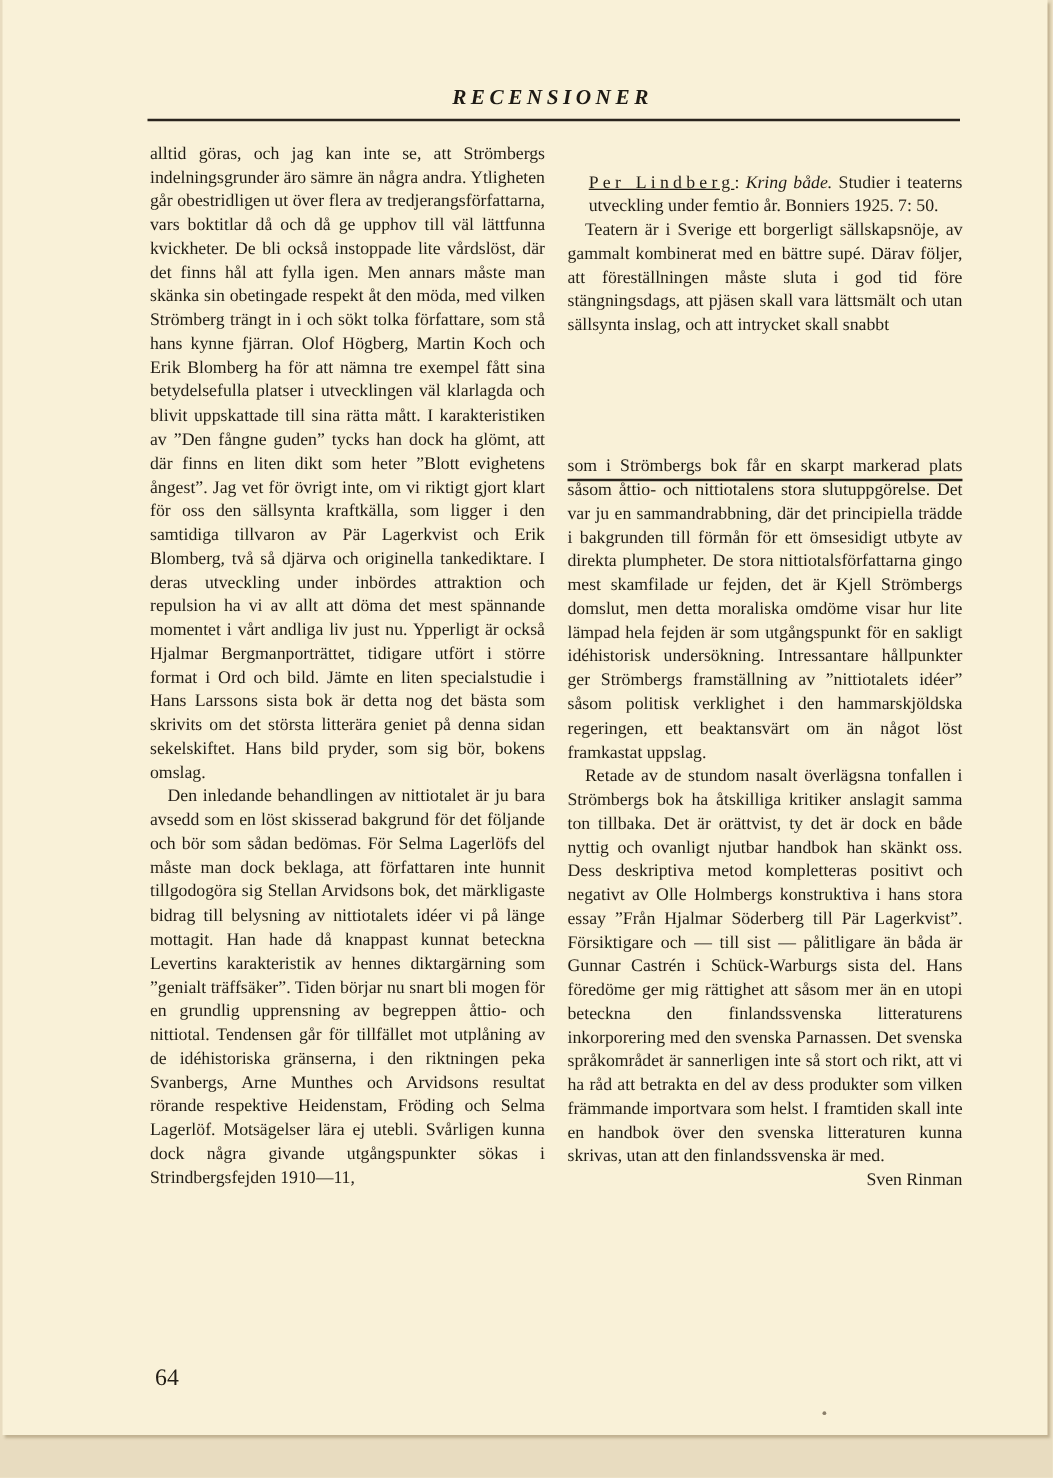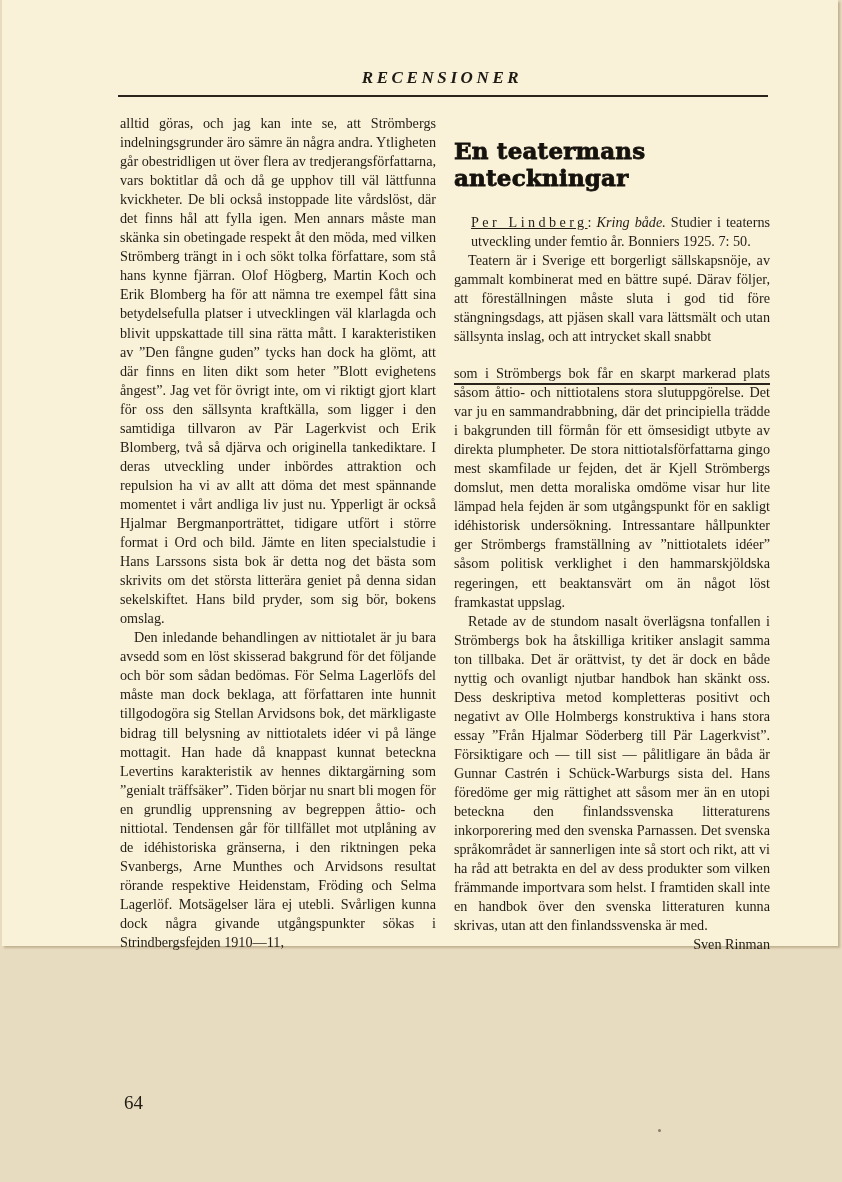--- a/index.html
+++ b/index.html
@@ -8,21 +8,21 @@
       width: 842px;
       height: 1182px;
       background: #e8dcc0;
       overflow: hidden;
     }
     .page {
       position: absolute;
       left: 2px;
       top: 0;
       width: 836px;
-      height: 946px;
+      height: 1148px;
       background: #f9f1d8;
       box-shadow: 2px 2px 2px rgba(120,100,60,0.35);
     }
     .running-head {
       position: absolute;
       left: 115px;
       width: 650px;
       top: 68px;
       text-align: center;
       font-family: "Liberation Serif", serif;
@@ -132,21 +132,20 @@
 
   <div class="running-head">RECENSIONER</div>
   <div class="head-rule"></div>
 
   <div class="col col-left">
     <p class="noindent">alltid göras, och jag kan inte se, att Strömbergs indelningsgrunder äro sämre än några andra. Ytligheten går obestridligen ut över flera av tredjerangsförfattarna, vars boktitlar då och då ge upphov till väl lättfunna kvickheter. De bli också instoppade lite vårdslöst, där det finns hål att fylla igen. Men annars måste man skänka sin obetingade respekt åt den möda, med vilken Strömberg trängt in i och sökt tolka författare, som stå hans kynne fjärran. Olof Högberg, Martin Koch och Erik Blomberg ha för att nämna tre exempel fått sina betydelsefulla platser i utvecklingen väl klarlagda och blivit uppskattade till sina rätta mått. I karakteristiken av ”Den fångne guden” tycks han dock ha glömt, att där finns en liten dikt som heter ”Blott evighetens ångest”. Jag vet för övrigt inte, om vi riktigt gjort klart för oss den sällsynta kraftkälla, som ligger i den samtidiga tillvaron av Pär Lagerkvist och Erik Blomberg, två så djärva och originella tankediktare. I deras utveckling under inbördes attraktion och repulsion ha vi av allt att döma det mest spännande momentet i vårt andliga liv just nu. Ypperligt är också Hjalmar Bergmanporträttet, tidigare utfört i större format i Ord och bild. Jämte en liten specialstudie i Hans Larssons sista bok är detta nog det bästa som skrivits om det största litterära geniet på denna sidan sekelskiftet. Hans bild pryder, som sig bör, bokens omslag.</p>
     <p class="indent">Den inledande behandlingen av nittiotalet är ju bara avsedd som en löst skisserad bakgrund för det följande och bör som sådan bedömas. För Selma Lagerlöfs del måste man dock beklaga, att författaren inte hunnit tillgodogöra sig Stellan Arvidsons bok, det märkligaste bidrag till belysning av nittiotalets idéer vi på länge mottagit. Han hade då knappast kunnat beteckna Levertins karakteristik av hennes diktargärning som ”genialt träffsäker”. Tiden börjar nu snart bli mogen för en grundlig upprensning av begreppen åttio- och nittiotal. Tendensen går för tillfället mot utplåning av de idéhistoriska gränserna, i den riktningen peka Svanbergs, Arne Munthes och Arvidsons resultat rörande respektive Heidenstam, Fröding och Selma Lagerlöf. Motsägelser lära ej utebli. Svårligen kunna dock några givande utgångspunkter sökas i Strindbergsfejden 1910—11,</p>
   </div>
 
   <div class="col col-right-top">
-    <h2 class="article-title">En teatermans anteckningar</h2>
     <p class="biblio"><span class="author">Per Lindberg</span><span>: </span><span class="booktitle">Kring både.</span><span> Studier i teaterns utveckling under femtio år. Bonniers 1925. 7: 50.</span></p>
     <p class="indent">Teatern är i Sverige ett borgerligt sällskapsnöje, av gammalt kombinerat med en bättre supé. Därav följer, att föreställningen måste sluta i god tid före stängningsdags, att pjäsen skall vara lättsmält och utan sällsynta inslag, och att intrycket skall snabbt</p>
   </div>
 
   <div class="right-rule"></div>
 
   <div class="col col-right-bottom">
     <p class="noindent">som i Strömbergs bok får en skarpt markerad plats såsom åttio- och nittiotalens stora slutuppgörelse. Det var ju en sammandrabbning, där det principiella trädde i bakgrunden till förmån för ett ömsesidigt utbyte av direkta plumpheter. De stora nittiotalsförfattarna gingo mest skamfilade ur fejden, det är Kjell Strömbergs domslut, men detta moraliska omdöme visar hur lite lämpad hela fejden är som utgångspunkt för en sakligt idéhistorisk undersökning. Intressantare hållpunkter ger Strömbergs framställning av ”nittiotalets idéer” såsom politisk verklighet i den hammarskjöldska regeringen, ett beaktansvärt om än något löst framkastat uppslag.</p>
     <p class="indent"><span>Retade av de stundom nasalt överlägsna tonfallen i Strömbergs bok ha åtskilliga kritiker anslagit samma ton tillbaka. Det är orättvist, ty det är dock en både nyttig och ovanligt njutbar handbok han skänkt oss. Dess deskriptiva metod kompletteras positivt och negativt av Olle Holmbergs konstruktiva i hans stora essay ”Från Hjalmar Söderberg till Pär Lagerkvist”. Försiktigare och — till sist — pålitligare än båda är Gunnar Castrén i Schück-Warburgs sista del. Hans föredöme ger mig rättighet att såsom mer än en utopi beteckna den finlandssvenska litteraturens inkorporering med den svenska Parnassen. Det svenska språkområdet är sannerligen inte så stort och rikt, att vi ha råd att betrakta en del av dess produkter som vilken främmande importvara som helst. I framtiden skall inte en handbok över den svenska litteraturen kunna skrivas, utan att den finlandssvenska är med.</span><span class="signature">Sven Rinman</span></p>
   </div>

